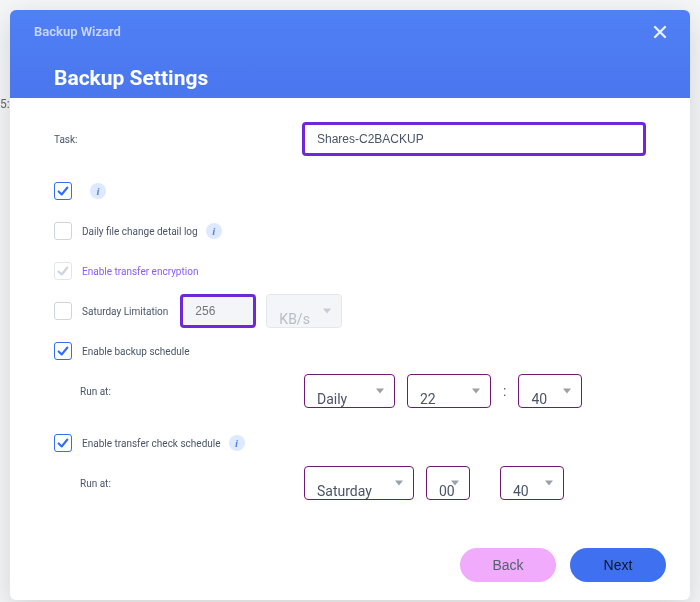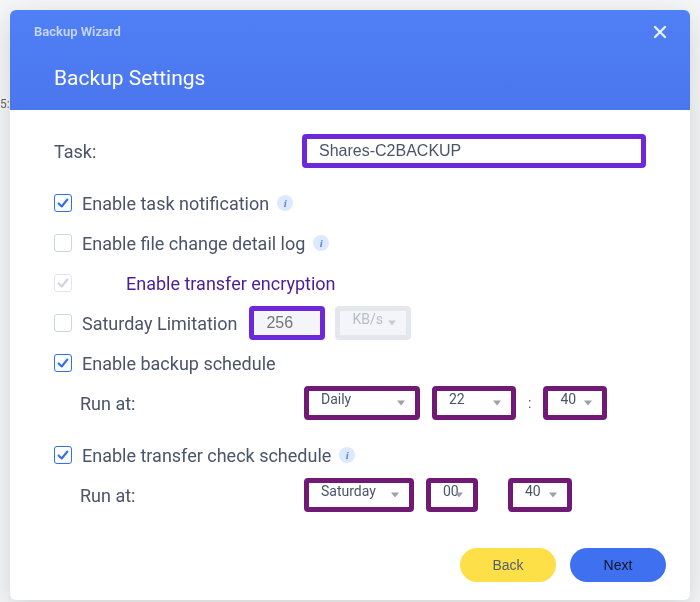--- a/index.html
+++ b/index.html
@@ -25,37 +25,37 @@
     box-shadow: 0 8px 30px rgba(0,0,0,0.15);
     display: flex;
     flex-direction: column;
     overflow: hidden;
   }
   .header {
     background: #4f7cf2;
     background: linear-gradient(#5080f5, #4a76ee);
     color: #fff;
     padding: 8px;
-    height: 100px;
+    height: 88px;
     position: relative;
     flex: 0 0 auto;
   }
   .header .title-small {
     position: absolute;
     top: 14px; left: 24px;
     font-size: 13px;
     font-weight: 600;
     color: #dbe6ff;
     opacity: 0.85;
   }
   .header .title-big {
     position: absolute;
     left: 44px; top: 56px;
     font-size: 21px;
-    font-weight: 400;
+    font-weight: 700;
     color: #fff;
   }
   .header .close {
     position: absolute;
     top: 14px; right: 18px;
     width: 20px; height: 20px;
     cursor: pointer;
     color: #e6eeff;
   }
   .header .close svg { width: 16px; height: 16px; }
@@ -67,36 +67,36 @@
     color: #4a5568;
   }
   .row {
     display: flex;
     align-items: center;
     min-height: 34px;
     margin-bottom: 6px;
   }
   .row.indent { padding-left: 26px; }
   .row .label {
-    font-size: 18px;
-    color: #4a5568;
-  }
-  .row .label.disabled { color: #4c1d95; margin-left: 44px; }
+    font-size: 10px;
+    color: #4a5568;
+  }
+  .row .label.disabled { color: #8b5cf6; }
 
   .task-label {
     width: 248px;
     flex: 0 0 auto;
   }
   .text-input {
     flex: 1 1 auto;
     height: 34px;
-    border: 5px solid #6d28d9;
+    border: 3px solid #6d28d9;
     border-radius: 4px;
     padding: 0 12px;
-    font-size: 16px;
+    font-size: 12px;
     color: #4a5568;
     outline: none;
   }
   .text-input.small { width: 76px; flex: 0 0 auto; }
   .text-input:disabled { background:#f3f5f8; color:#8b5cf6; }
 
   .checkbox {
     width: 18px; height: 18px;
     border: 1px solid #cfd5de;
     border-radius: 3px;
@@ -127,28 +127,28 @@
     font-style: italic;
     font-weight: 700;
     display:inline-flex;
     align-items:center; justify-content:center;
     margin-left: 8px;
     font-family: Georgia, serif;
   }
 
   .select {
     height: 34px;
-    border: 5px solid #701a75;
+    border: 1px solid #701a75;
     border-radius: 4px;
     padding: 0 30px 0 12px;
     font-size: 14px;
     color: #4a5568;
     position: relative;
     display: inline-flex;
-    align-items: flex-start;
+    align-items: flex-end;
     background: #fff;
     cursor: pointer;
   }
   .select .caret {
     position: absolute;
     right: 10px; top: 50%;
     transform: translateY(-50%);
     width: 0; height: 0;
     border-left: 4px solid transparent;
     border-right: 4px solid transparent;
@@ -174,21 +174,21 @@
     height: 34px;
     min-width: 96px;
     border-radius: 17px;
     border: none;
     font-size: 14px;
     font-weight: 500;
     cursor: pointer;
     display:inline-flex; align-items:center; justify-content:center;
   }
   .btn-secondary {
-    background: #fde047;
+    background: #f0abfc;
     color: #55606e;
   }
   .btn-primary {
     background: #3f70ef;
     color: #0f172a;
   }
   .spacer { height: 12px; }
 </style>
 </head>
 <body>
@@ -217,29 +217,28 @@
     </div>
 
     <div class="spacer"></div>
 
     <div class="row">
       <span class="checkbox checked">
         <svg viewBox="0 0 16 16">
             <path d="M3 8.5 L6.5 12 L13 4" fill="none" stroke-width="2.4" stroke-linecap="round" stroke-linejoin="round"></path>
           </svg>
       </span>
-      <span class="label">Enable task notification</span>
       <span class="info-icon">i</span>
     </div>
 
     <div class="row">
       <span class="checkbox">
         
       </span>
-      <span class="label">Enable file change detail log</span>
+      <span class="label">Daily file change detail log</span>
       <span class="info-icon">i</span>
     </div>
 
     <div class="row">
       <span class="checkbox checked disabled">
         <svg viewBox="0 0 16 16">
             <path d="M3 8.5 L6.5 12 L13 4" fill="none" stroke-width="2.4" stroke-linecap="round" stroke-linejoin="round"></path>
           </svg>
       </span>
       <span class="label disabled">Enable transfer encryption</span>
@@ -263,21 +262,21 @@
         <svg viewBox="0 0 16 16">
             <path d="M3 8.5 L6.5 12 L13 4" fill="none" stroke-width="2.4" stroke-linecap="round" stroke-linejoin="round"></path>
           </svg>
       </span>
       <span class="label">Enable backup schedule</span>
     </div>
 
     <div class="row indent" style="margin-top:6px; margin-bottom:18px;">
       <div class="label runat-left">Run at:</div>
       <div class="runat-group">
-        <span class="select" style="width:116px">
+        <span class="select" style="width:91px">
           <span>Daily</span>
           <span class="caret"></span>
         </span>
         <span class="select" style="width:84px">
           <span>22</span>
           <span class="caret"></span>
         </span>
         <span class="colon">:</span>
         <span class="select" style="width:64px">
           <span>40</span>

